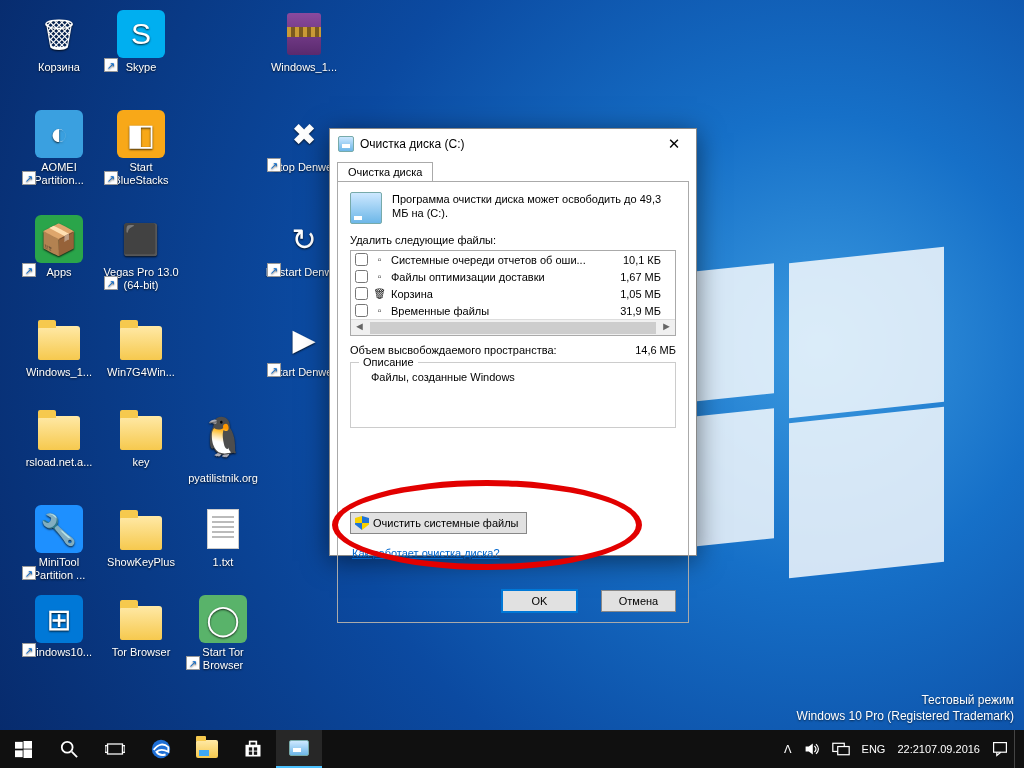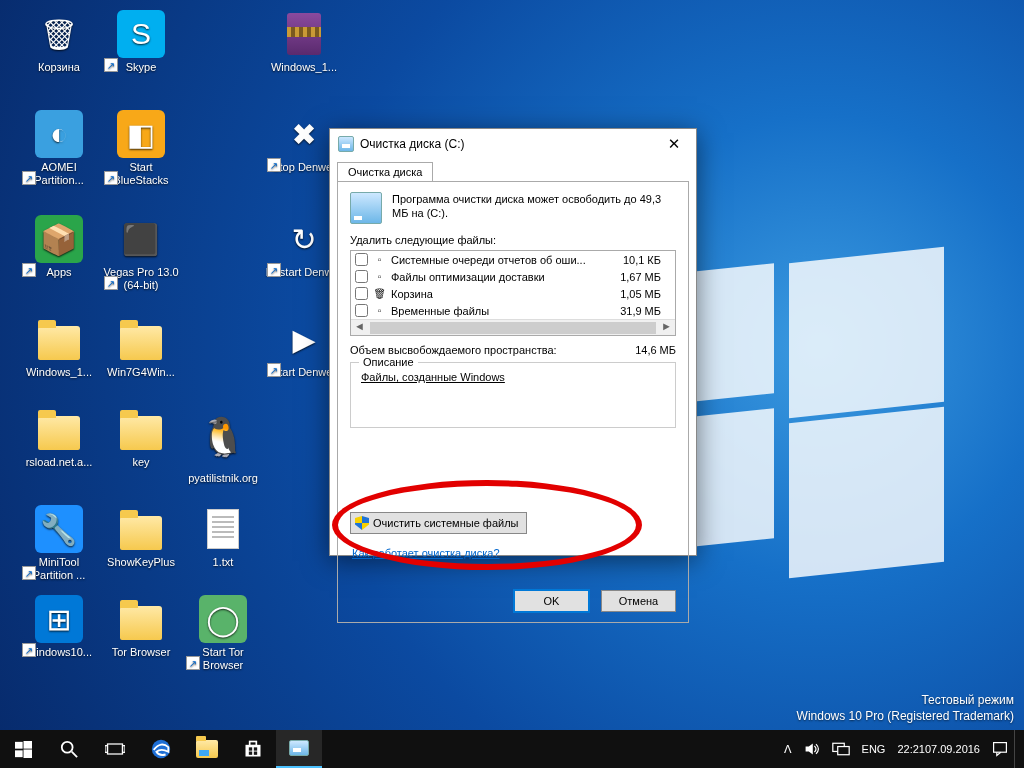--- a/index.html
+++ b/index.html
@@ -54,26 +54,26 @@
 .frow { display:flex; align-items:center; height:17px; padding:0 4px; font-size:11px; }
 .frow input { margin-right:4px; }
 .frow .ficon { width:15px; height:13px; margin-right:4px; display:inline-flex; align-items:center; justify-content:center; font-size:10px; }
 .frow .fname { flex:1; white-space:nowrap; overflow:hidden; text-overflow:ellipsis; }
 .frow .fsize { padding-right:10px; }
 .hscroll { height:17px; background:#f0f0f0; border-top:1px solid #ddd; display:flex; }
 .hscroll .arr { width:17px; text-align:center; color:#666; cursor:pointer; }
 .hscroll .thumb { flex:1; margin:2px; background:#cdcdcd; }
 .totalrow { display:flex; margin:8px 0 6px; }
 .totalrow .tl { flex:1; }
-.groupbox { border:1px solid #ccc; padding:8px 10px 14px; position:relative; height:66px;text-decoration:underline; }
+.groupbox { border:1px solid #ccc; padding:8px 20px 14px; position:relative; height:66px; }
 .groupbox .glabel { position:absolute; top:-7px; left:8px; background:#fff; padding:0 4px; }
 .sysbtn { position:absolute; left:12px; top:330px; border:1px solid #888; background:#e1e1e1; padding:3px 8px 3px 4px; font-size:11px; display:flex; align-items:center; gap:4px; cursor:pointer; }
 .shield { width:14px; height:14px; display:inline-block; background: conic-gradient(#1e73d6 0 25%, #f7d100 0 50%, #1e73d6 0 75%, #f7d100 0 100%); clip-path: polygon(50% 0,100% 15%,100% 60%,50% 100%,0 60%,0 15%); }
 .helplink { position:absolute; left:14px; top:365px; color:#0066cc; text-decoration:underline; cursor:pointer; }
-.btnrow { position:absolute; right:12px; bottom:10px; display:flex; gap:12px; }
+.btnrow { position:absolute; right:12px; bottom:10px; display:flex; gap:24px; }
 .btn { min-width:75px; height:22px; border:1px solid #888; background:#e1e1e1; font-size:11px; cursor:pointer; }
 .btn.default { border:1px solid #0078d7; outline:1px solid #0078d7; }
 
 
 .annot { position:absolute; border:6px solid #e20000; border-radius:50%; pointer-events:none; }
 </style>
 </head>
 <body>
 
 <div class="desktop">

